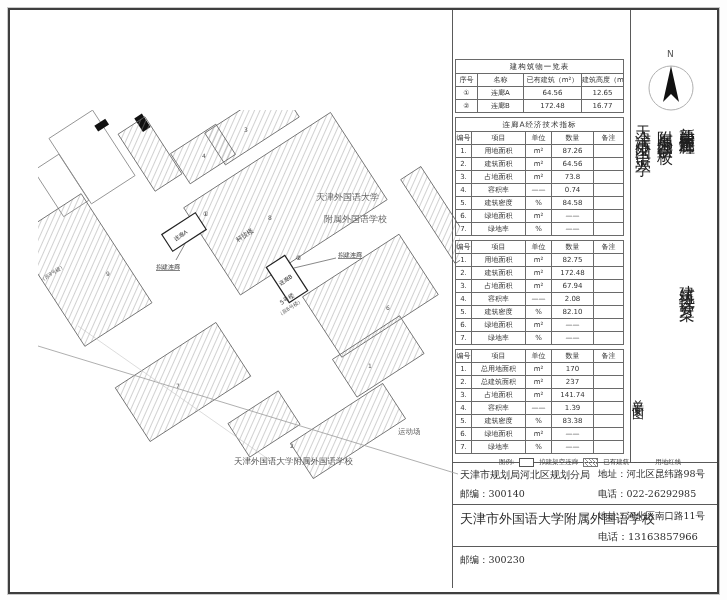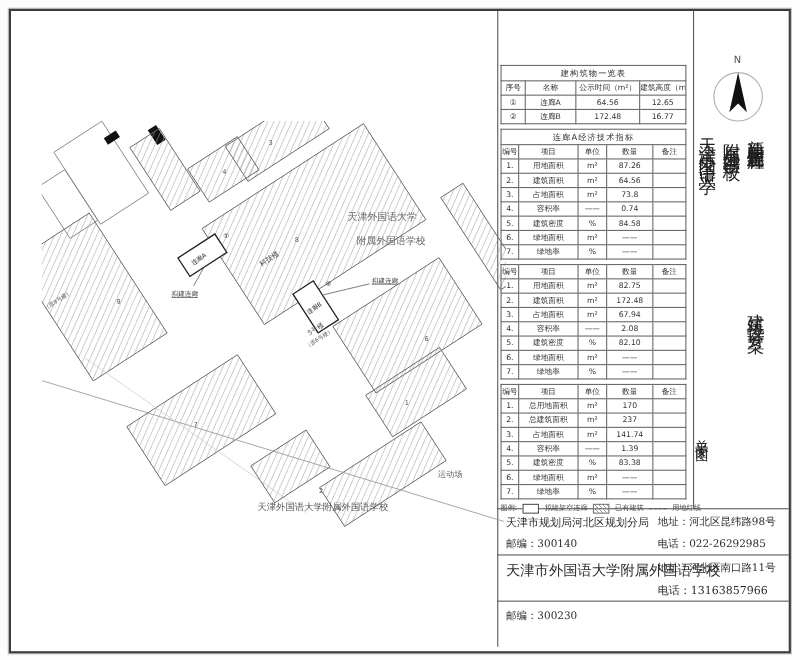--- a/index.html
+++ b/index.html
@@ -14,21 +14,21 @@
   .vline,.hline{position:absolute;background:#5a5a5a;}
   
   .tables-col{position:absolute;left:445px;top:49px;width:168px;}
   table{border-collapse:collapse;width:168px;table-layout:fixed;margin-bottom:4px;}
   td,th{
     border:1px solid #6a6a6a;font-size:7px;font-weight:normal;text-align:center;
     padding:0;height:12px;line-height:12px;white-space:nowrap;overflow:hidden;color:#333;
   }
   .tt{font-size:7.5px;height:13px;line-height:13px;letter-spacing:1px;text-align:center;}
   
-  .legend{display:flex;align-items:center;gap:5px;font-size:6.5px;margin-top:3px;color:#444;white-space:nowrap;}
+  .legend{display:flex;align-items:center;gap:5px;font-size:6.5px;margin-top:3px;color:#444;white-space:nowrap;margin-left:44px;}
   .sw-dash{width:13px;height:7px;border:1px solid #555;background:#fff;flex:0 0 auto;}
   .sw-hatch{
     width:13px;height:7px;border:1px solid #777;flex:0 0 auto;
     background:repeating-linear-gradient(45deg,#999 0,#999 .7px,transparent .7px,transparent 2.6px);
   }
   .sw-line{width:16px;border-top:1px dashed #555;flex:0 0 auto;}
   
   .publish{position:absolute;left:238px;top:486px;font-size:10.5px;letter-spacing:1px;color:#2e2e2e;
     font-family:"DejaVu Serif","Liberation Serif",serif;}
   
@@ -121,21 +121,21 @@
           <col style="width:58px">
           <col style="width:42px">
         </colgroup>
       <tbody>
           <tr>
             <td class="tt" colspan="4">建构筑物一览表</td>
           </tr>
       <tr>
             <td>序号</td>
             <td>名称</td>
-            <td>公示时间（m²）</td>
+            <td>已有建筑（m²）</td>
             <td>建筑高度（m）</td>
           </tr>
       </tbody>
         <tbody>
           <tr>
             <td>①</td>
             <td>连廊A</td>
             <td>64.56</td>
             <td>12.65</td>
           </tr>

